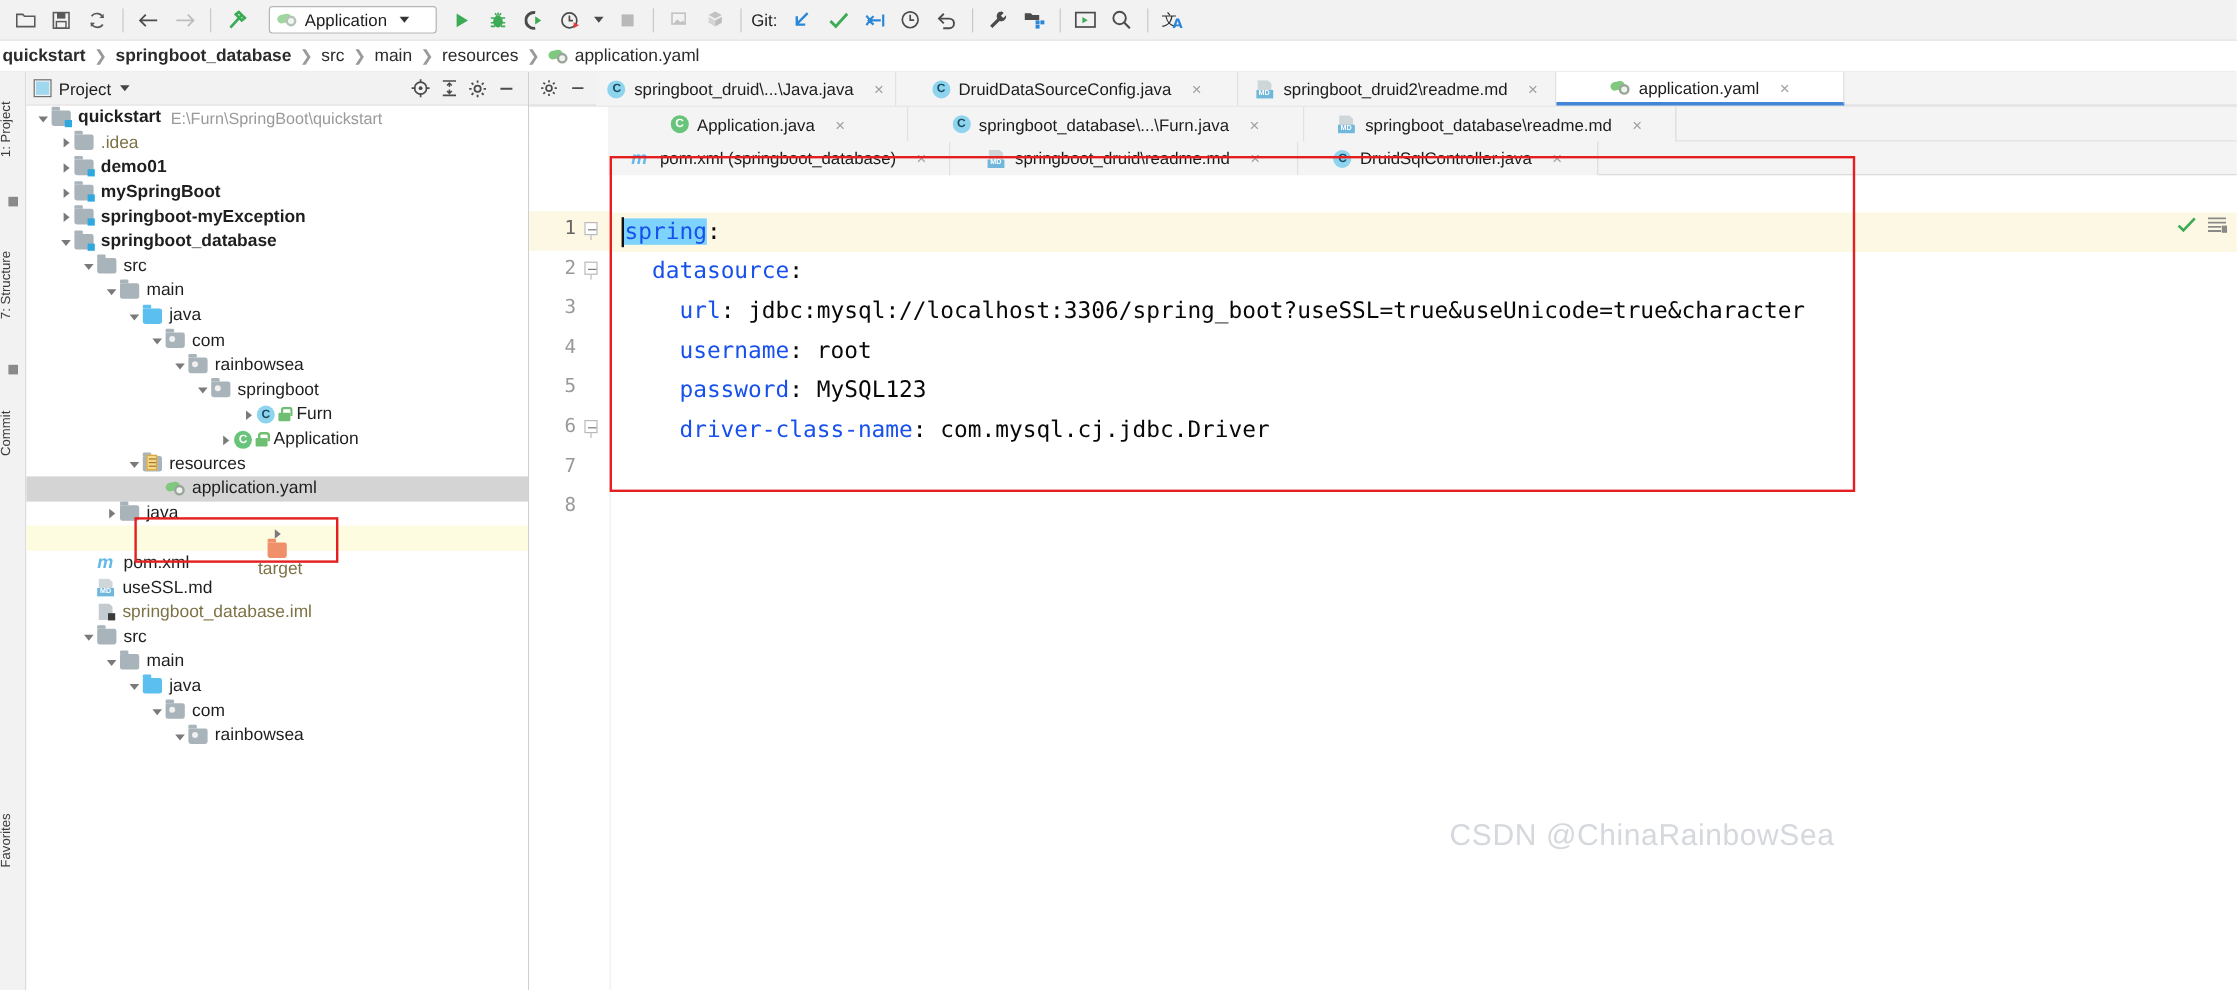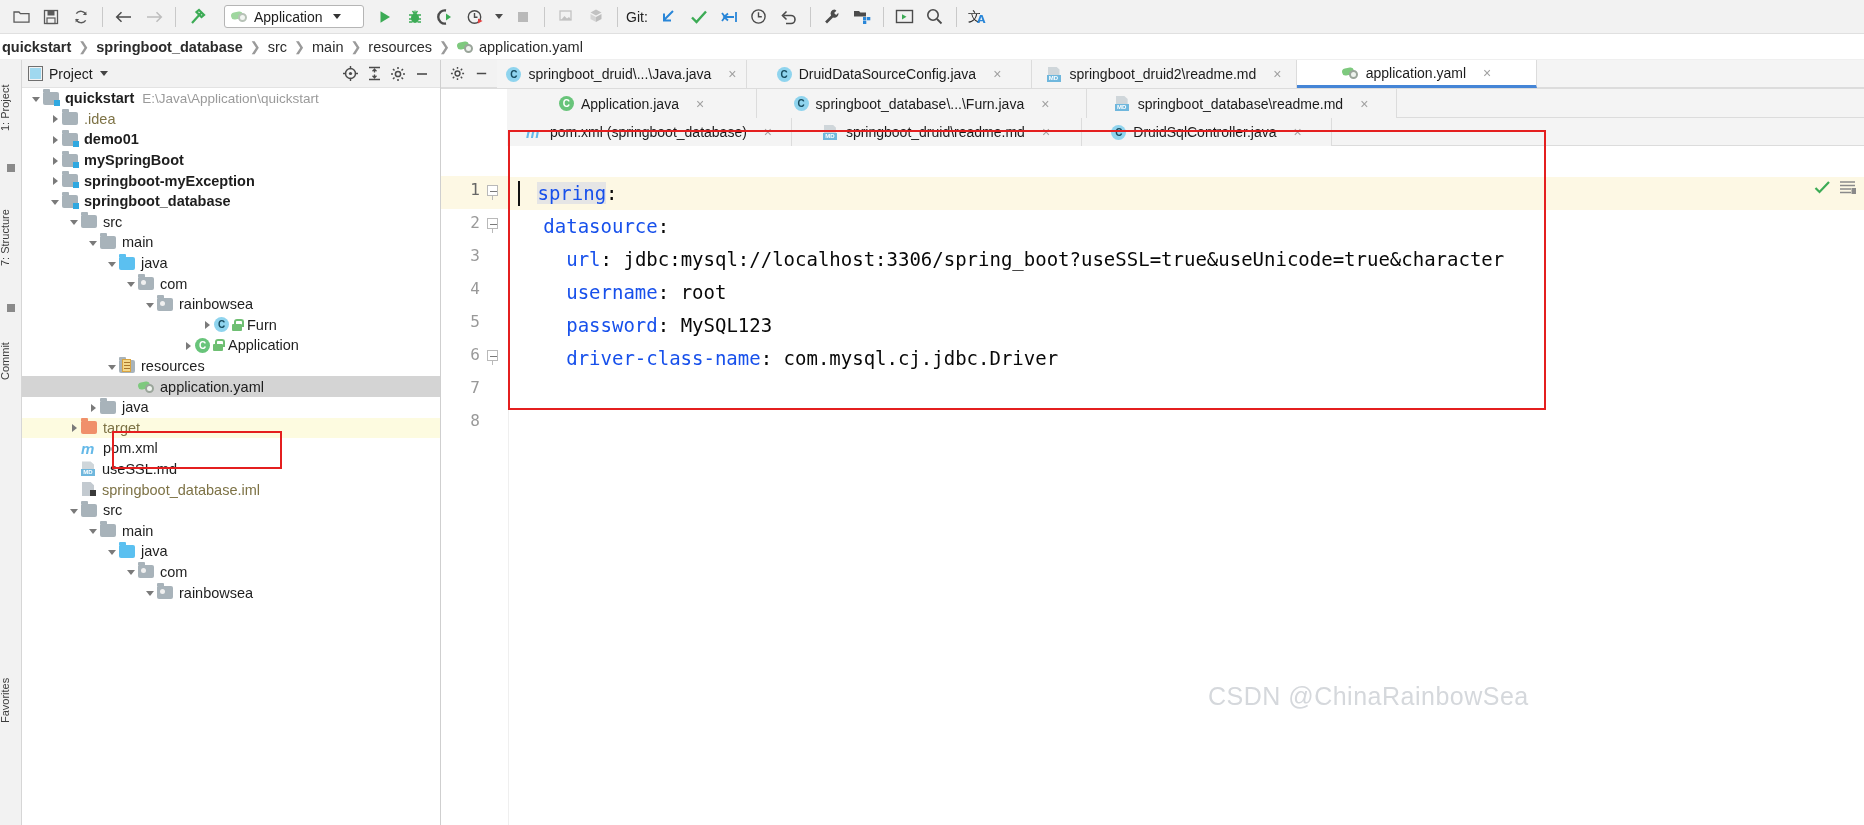--- a/index.html
+++ b/index.html
@@ -102,21 +102,21 @@
   }
   .arrow.down::before {
     content: ""; position: absolute; left: 2px; top: 5px;
     border-top: 5px solid #7a7a7a; border-left: 4px solid transparent;
     border-right: 4px solid transparent;
   }
   .tlabel { margin-left: 5px; }
   .tpath { color: #9a9a9a; margin-left: 8px; font-size: 13.5px; }
   .bold { font-weight: bold; }
   .trow.selected { background: #d4d4d4; }
-  .trow.excluded { background: #fdfbe0; }
+  .trow.excluded { background: #fdfbe0; flex-direction: column; }
   .tmuted { color: #7d7245; }
 
   
   .ico { width: 17px; height: 15px; flex: none; position: relative; }
   .folder { width: 16px; height: 13px; position: absolute; top: 1px; left: 0;
     background: #a8b3ba; border-radius: 1px 2px 2px 2px; }
   .folder::before { content:""; position:absolute; left:0; top:-3px; width:7px; height:3px;
     background:#a8b3ba; border-radius:1px 1px 0 0;}
   .folder.blue { background: #5bc0f0; }
   .folder.blue::before { background: #5bc0f0; }
@@ -203,21 +203,21 @@
     line-height: 33px; color: #080808; white-space: pre; padding-top: 1px;
   }
   .cl { position: relative; height: 33px; }
   .cl.hl { background: #fdf8e4; }
   .k { color: #1750eb; }
   .p { color: #080808; }
   .v { color: #080808; }
   .caret-bar {
     position: absolute; left: 9px; top: 4px; width: 2px; height: 25px; background: #111;
   }
-  .sel-tok { background: #e5e5e5; margin-left: 17px; }
+  .sel-tok { background: #7dd3fc; }
 
   
   .gutter-hl { position:absolute; left:0; width:68px; height:33px; background:#fdf8e4;}
 
   
   #inspect {
     position: absolute; right: 8px; top: 4px; display: flex; align-items: center; gap: 8px; z-index: 30;
   }
 
   
@@ -467,21 +467,21 @@
   </div>
   <div id="tree">
       <div class="trow">
         <span style="display:inline-block;width:8px;flex:none;"></span>
         <span class="arrow down"></span>
         <span class="ico">
           <span class="folder"></span>
           <span class="mod-badge"></span>
         </span>
         <span class="tlabel bold">quickstart</span>
-        <span class="tpath">E:\Java\Application\quickstart</span>
+        <span class="tpath">E:\Furn\SpringBoot\quickstart</span>
       </div>
       <div class="trow">
         <span style="display:inline-block;width:27px;flex:none;"></span>
         <span class="arrow right"></span>
         <span class="ico">
           <span class="folder"></span>
         </span>
         <span class="tlabel tmuted">.idea</span>
       </div>
       <div class="trow">
@@ -554,20 +554,29 @@
         <span class="tlabel">com</span>
       </div>
       <div class="trow">
         <span style="display:inline-block;width:122px;flex:none;"></span>
         <span class="arrow down"></span>
         <span class="ico">
           <span class="folder"></span>
           <span class="pkg-dot"></span>
         </span>
         <span class="tlabel">rainbowsea</span>
+      </div>
+      <div class="trow">
+        <span style="display:inline-block;width:141px;flex:none;"></span>
+        <span class="arrow down"></span>
+        <span class="ico">
+          <span class="folder"></span>
+          <span class="pkg-dot"></span>
+        </span>
+        <span class="tlabel">springboot</span>
       </div>
       <div class="trow">
         <span style="display:inline-block;width:179px;flex:none;"></span>
         <span class="arrow right"></span>
         <span class="cls-circle">C</span>
         <span class="lock-ico"></span>
         <span class="tlabel">Furn</span>
       </div>
       <div class="trow">
         <span style="display:inline-block;width:160px;flex:none;"></span>

